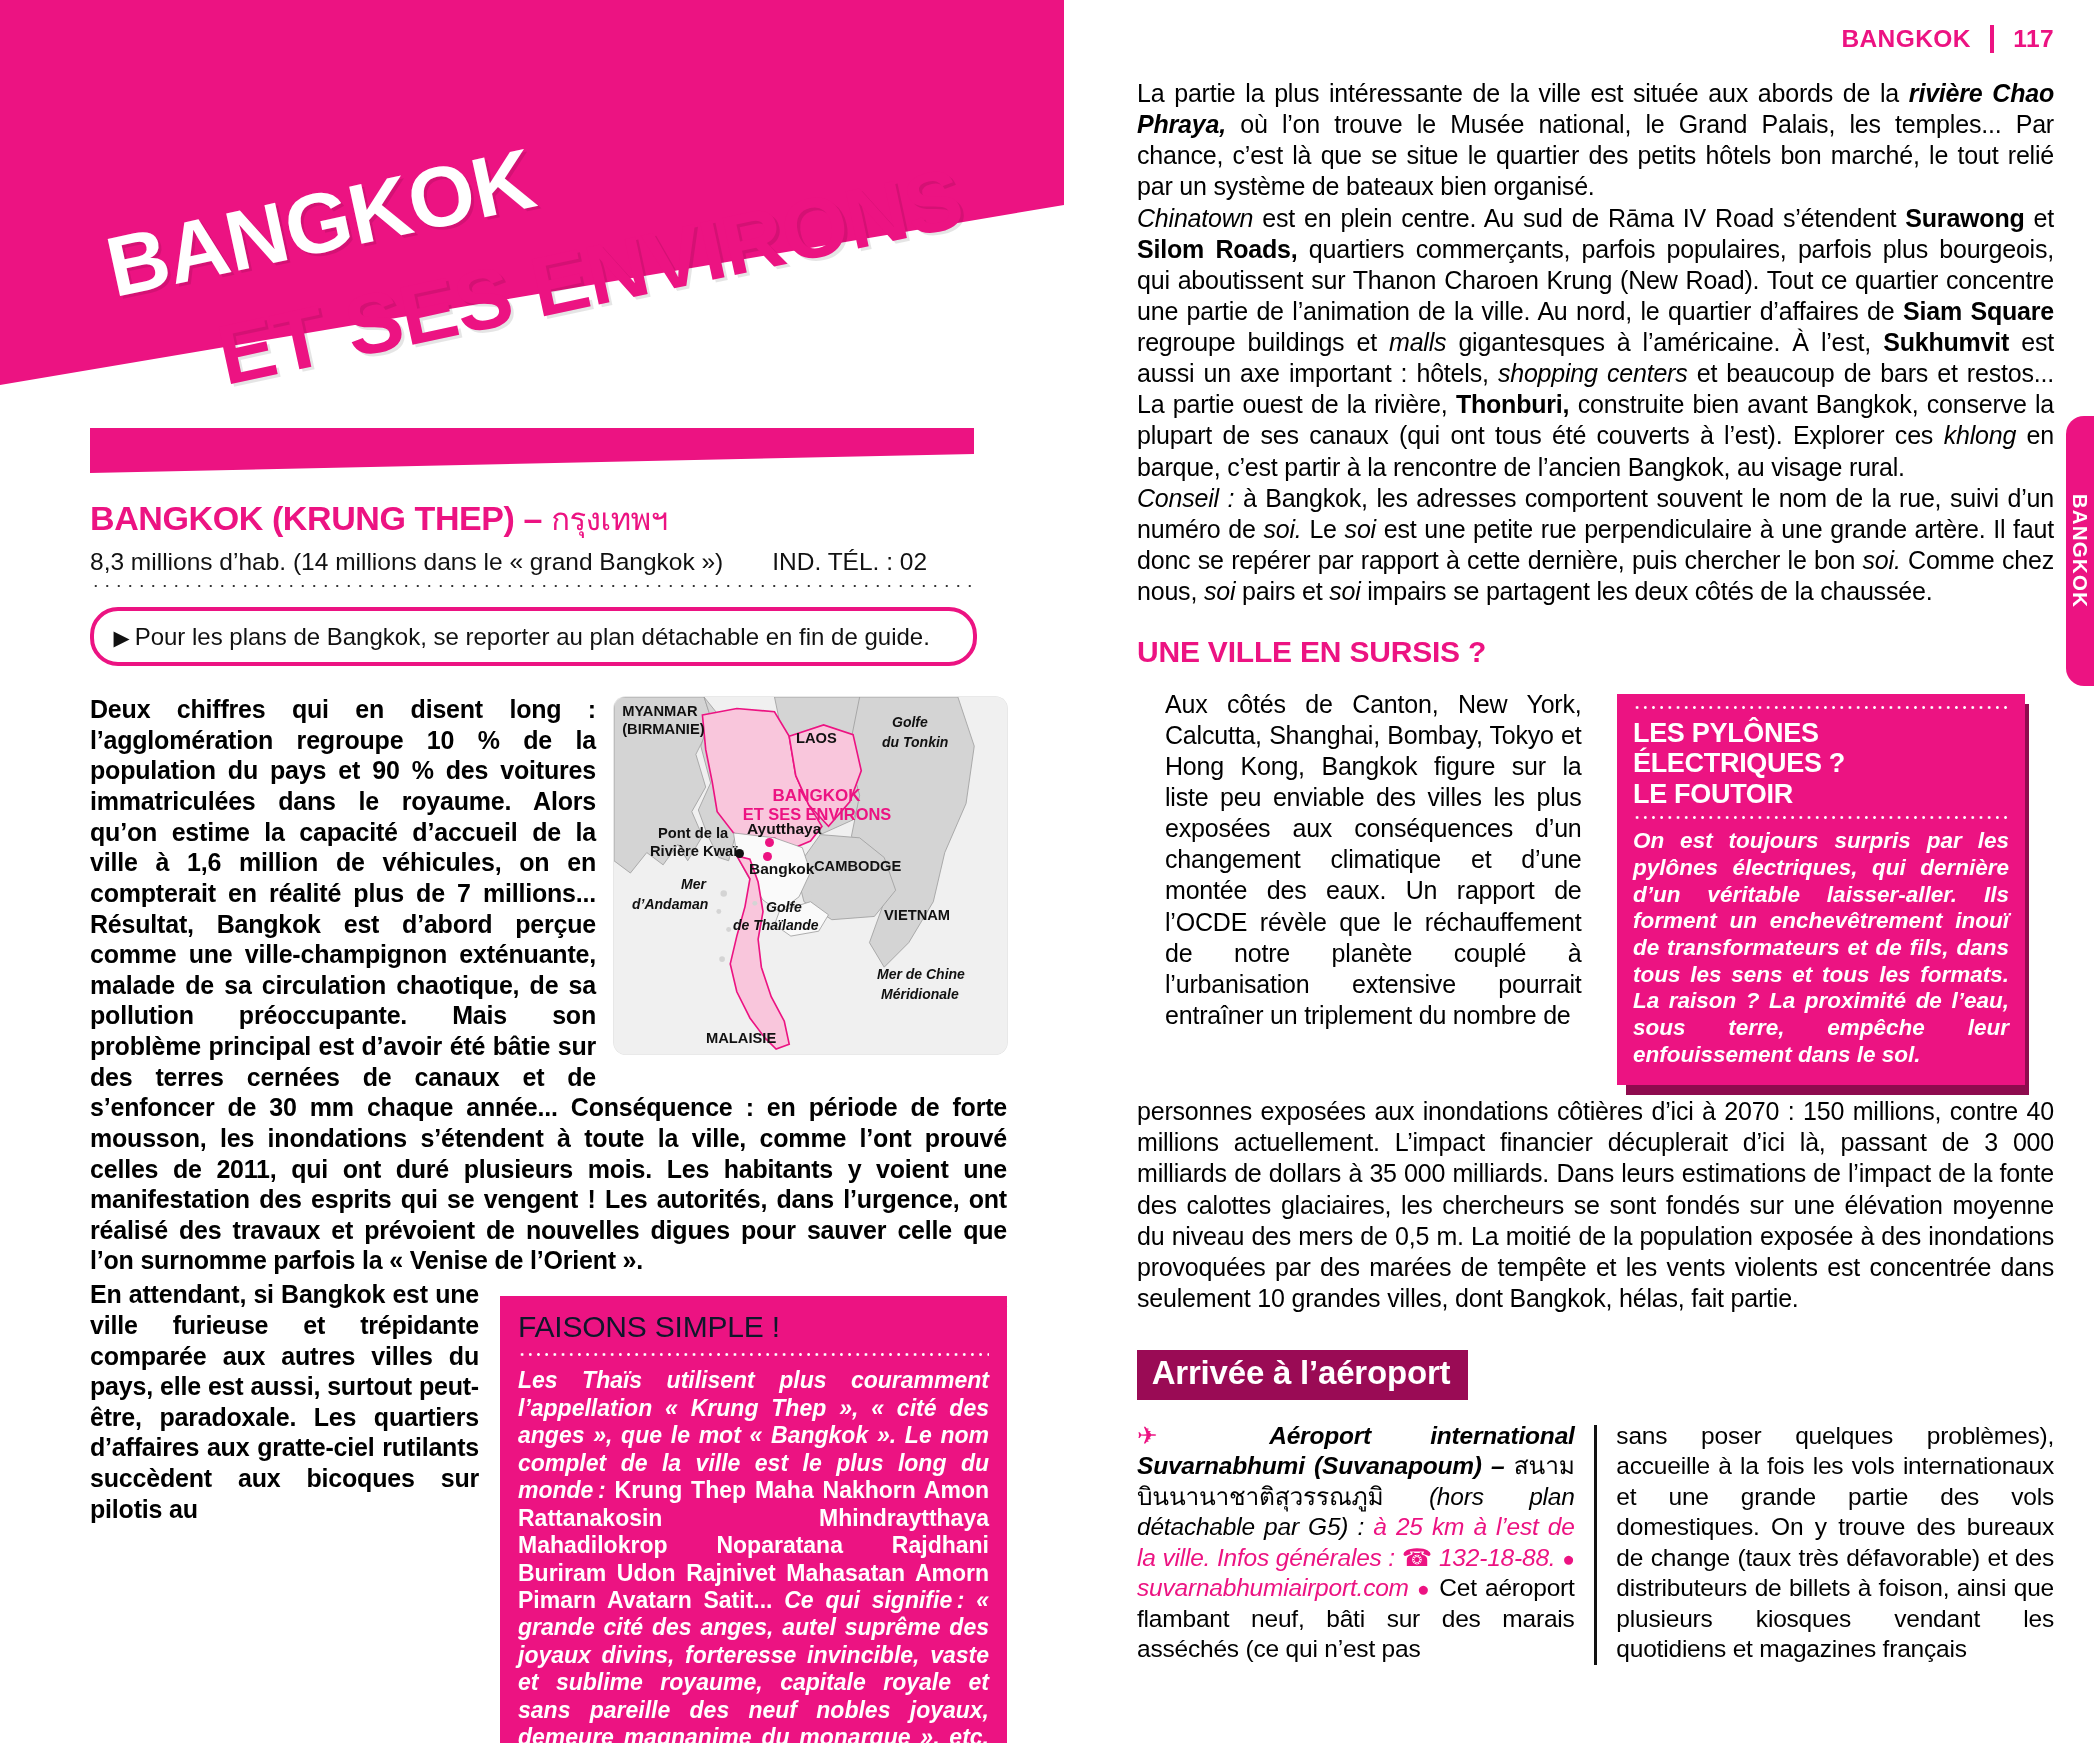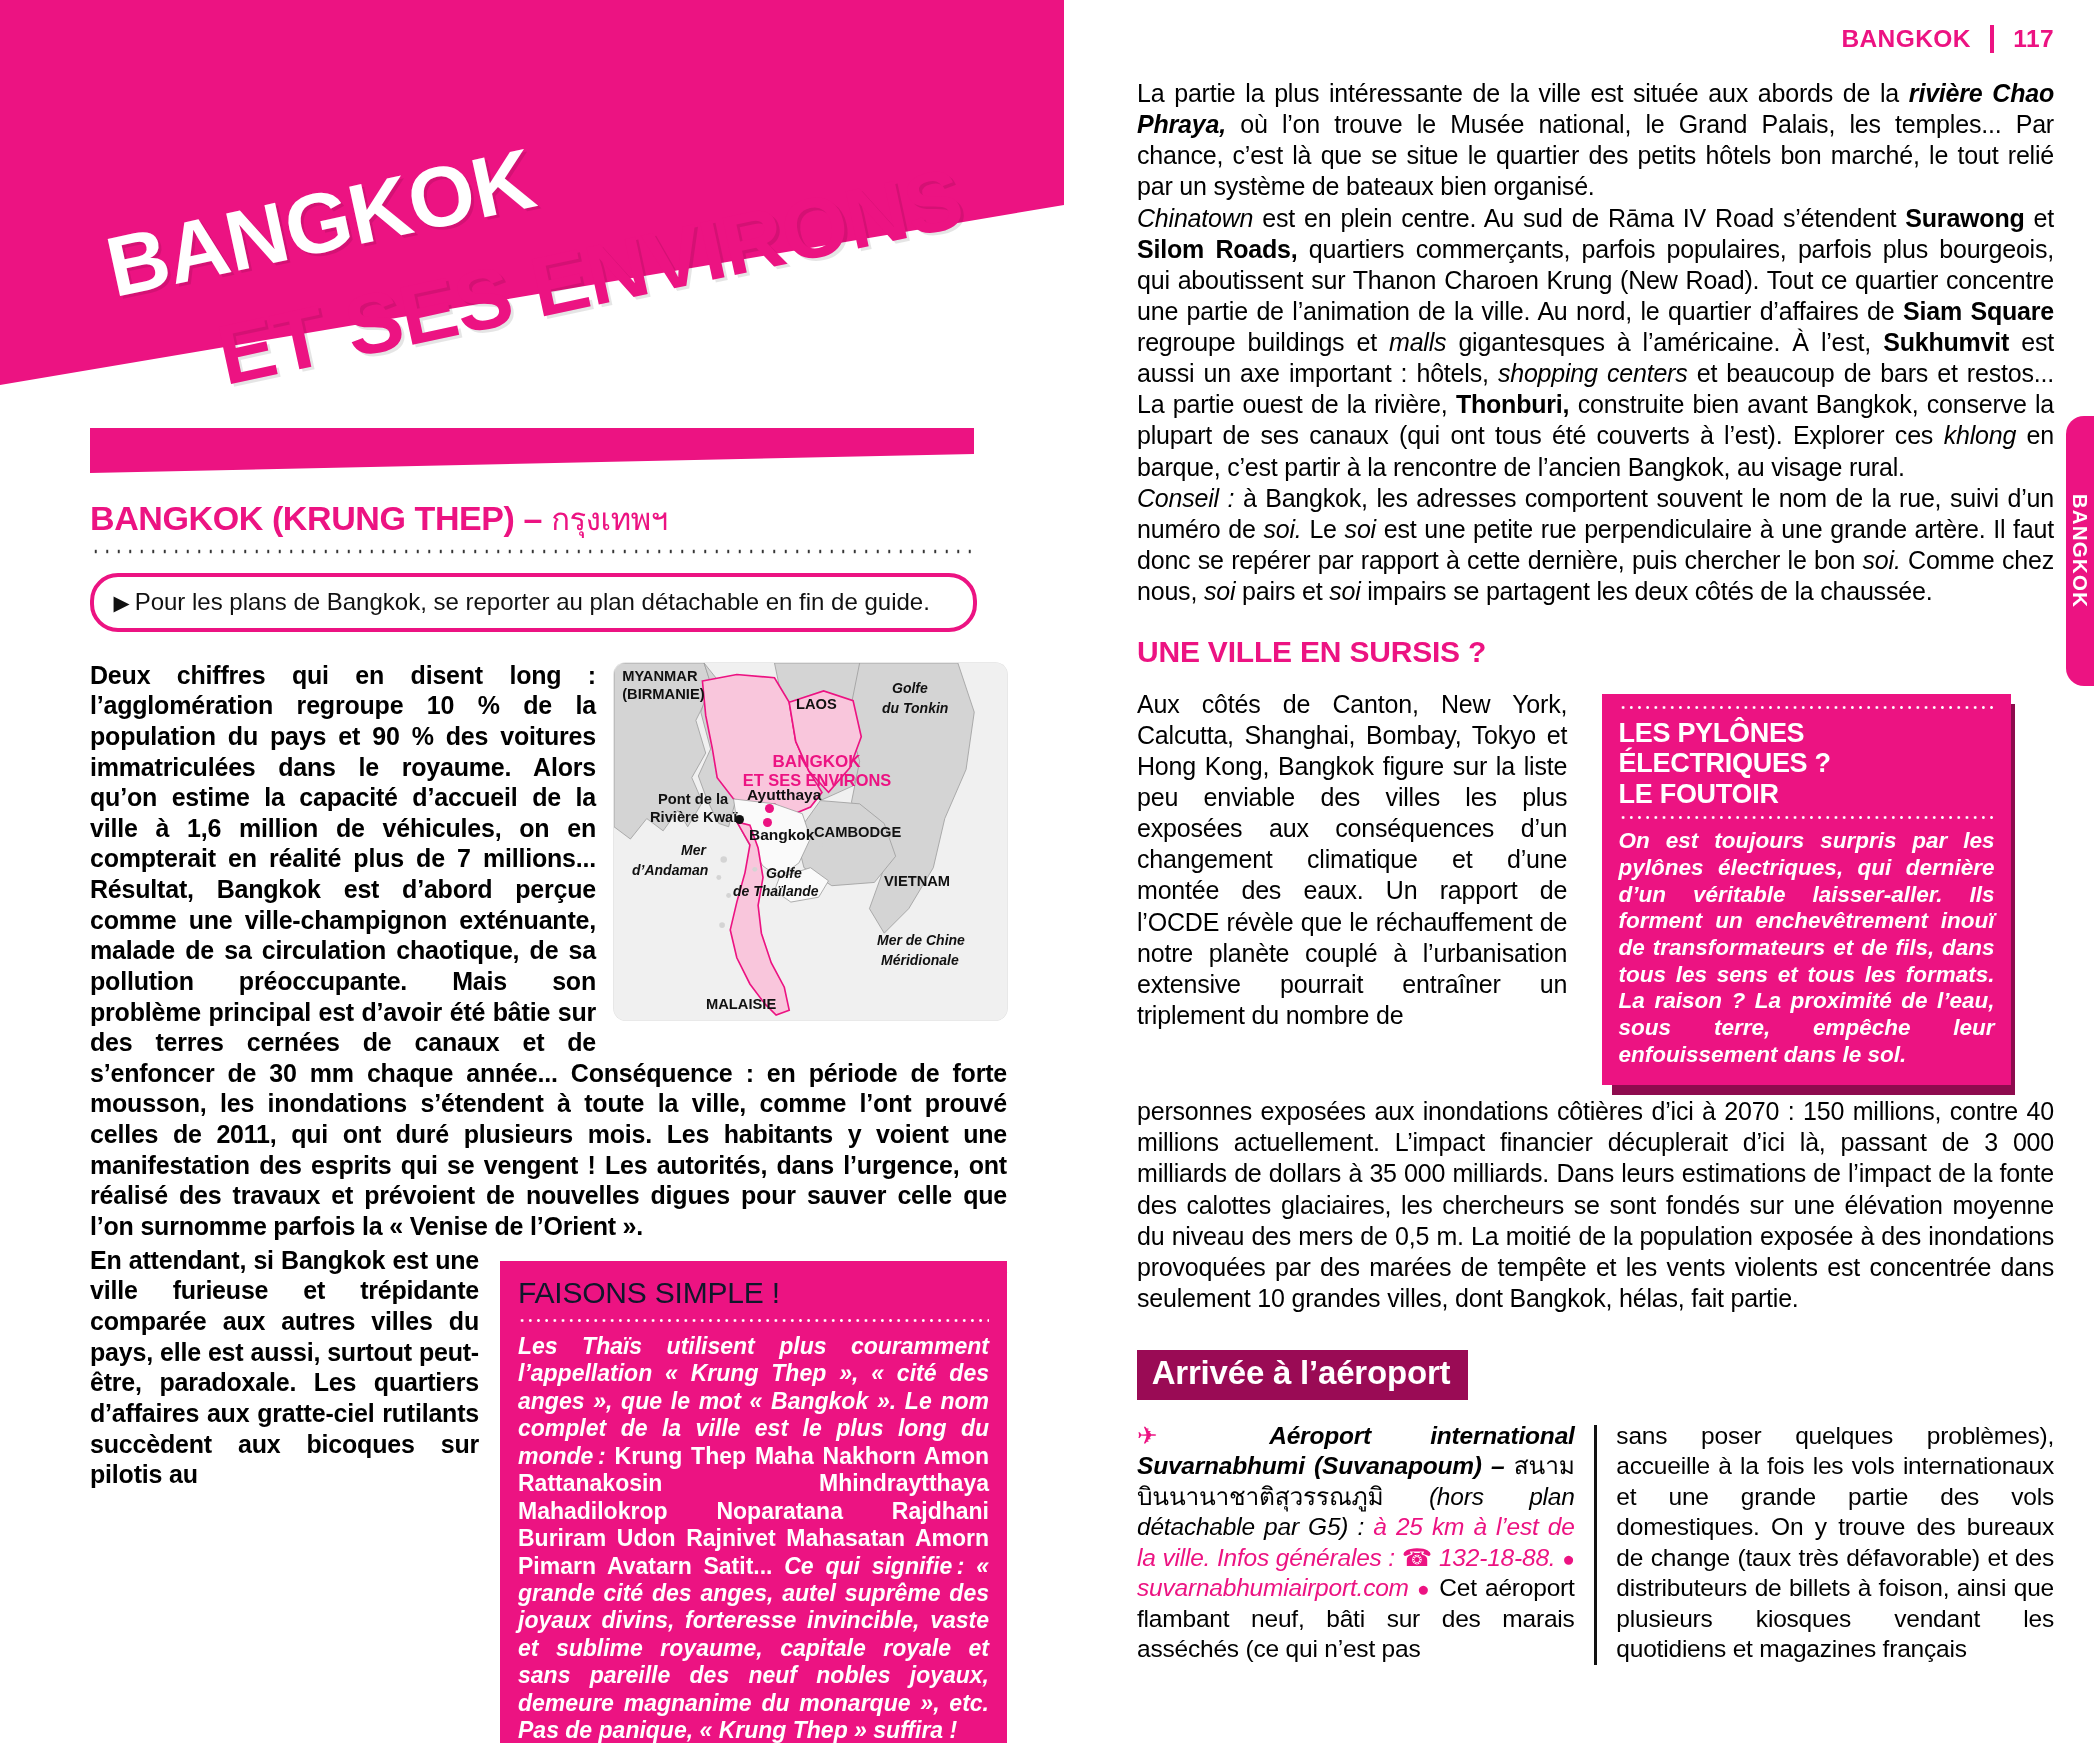--- a/index.html
+++ b/index.html
@@ -156,21 +156,21 @@
     letter-spacing:-0.2px;
   }
   .rc-text i{font-style:italic;}
   .rc-text b{font-weight:bold;}
   .rc-text .bi{font-style:italic;font-weight:bold;}
   .sec-h{
     font-size:30px;font-weight:bold;color:#EC1382;
     letter-spacing:-0.2px;margin:28px 0 19.6px 0;
   }
 
-  .two-col{display:flex;gap:4px;}
+  .two-col{display:flex;gap:4px;margin-left:28px;}
   .col-narrow{width:458px;}
   .col-narrow .rc-text{text-align:justify;}
 
   
   .pyl-wrap{position:relative;width:481px;margin-left:31px;margin-top:4.9px;}
   .pyl-shadow{
     position:absolute;left:9.8px;top:10.6px;width:403px;height:100%;
     background:#8E0B4E;
   }
   .pyl-box{position:relative;background:#EC1382;padding:9.8px 16.4px 16.4px 16.4px;width:376px;}
@@ -233,20 +233,24 @@
   </div>
 
   <div class="left-col">
 
     <div class="wedge"></div>
 
     <h1 class="city-title">
       <span>BANGKOK (KRUNG THEP) – </span><span class="thai">กรุงเทพฯ</span>
     </h1>
 
+    <div class="city-sub">
+      <span>8,3 millions d’hab. (14 millions dans le « grand Bangkok »)</span>
+      <span>IND. TÉL. : 02</span>
+    </div>
 
     <div class="dots"></div>
 
     <div class="plan-box">
       <span class="tri">▶</span><span>Pour les plans de Bangkok, se reporter au plan détachable en fin de guide.</span>
     </div>
 
     <div class="lead-wrap">
 
       <div class="map-float">

